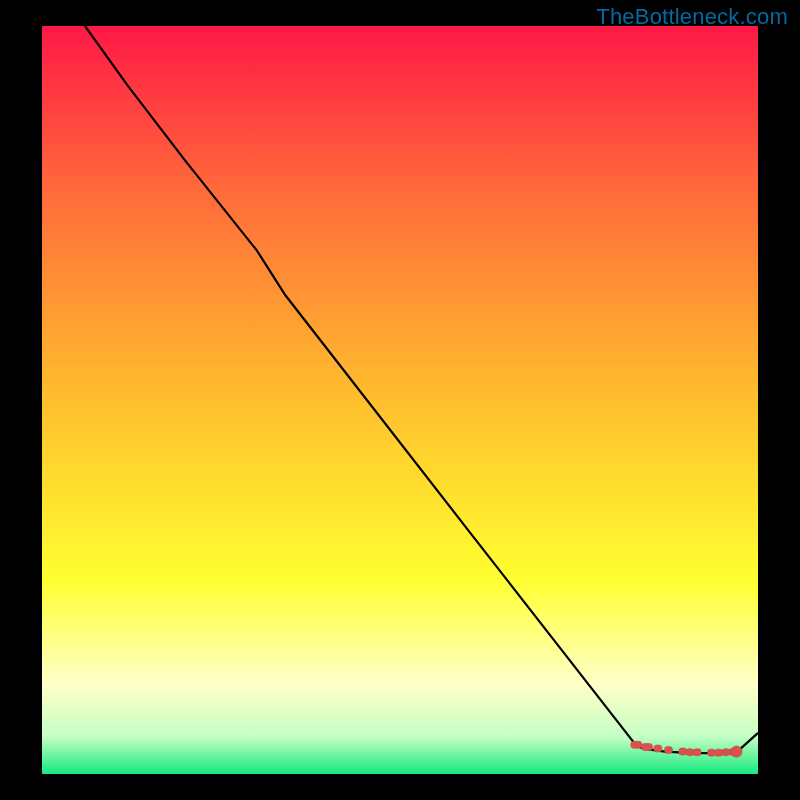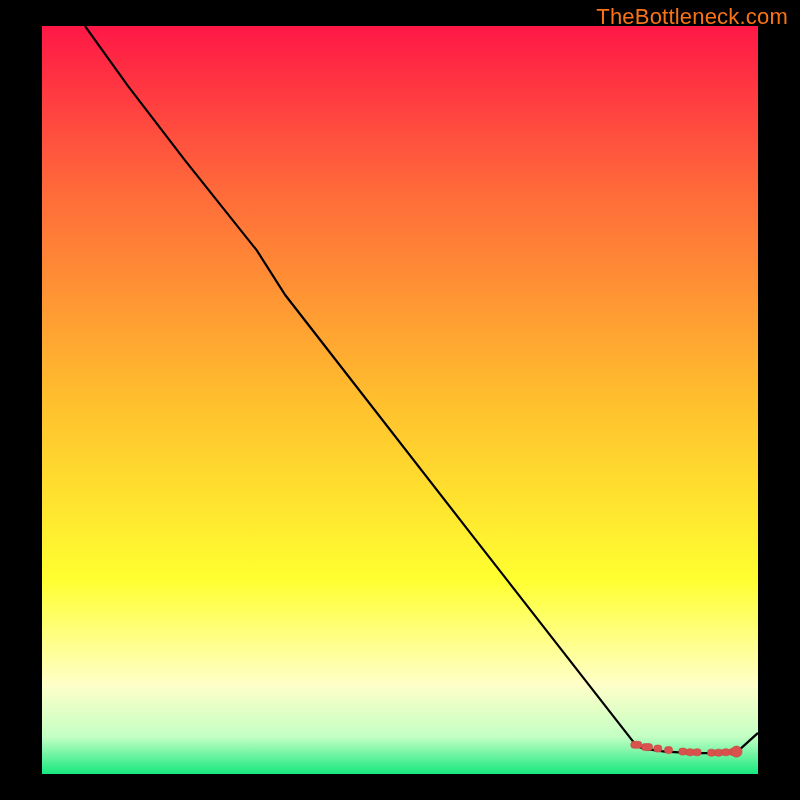--- a/index.html
+++ b/index.html
@@ -14,21 +14,21 @@
   .frame {
     position: relative;
     width: 800px;
     height: 800px;
     background: #000;
   }
   .watermark {
     position: absolute;
     top: 4px;
     right: 12px;
-    color: #f97316;
+    color: #0369a1;
     font-size: 22px;
     font-weight: 400;
     letter-spacing: 0.2px;
     z-index: 5;
   }
   .plot-wrap {
     position: absolute;
     left: 42px;
     top: 26px;
     width: 716px;

